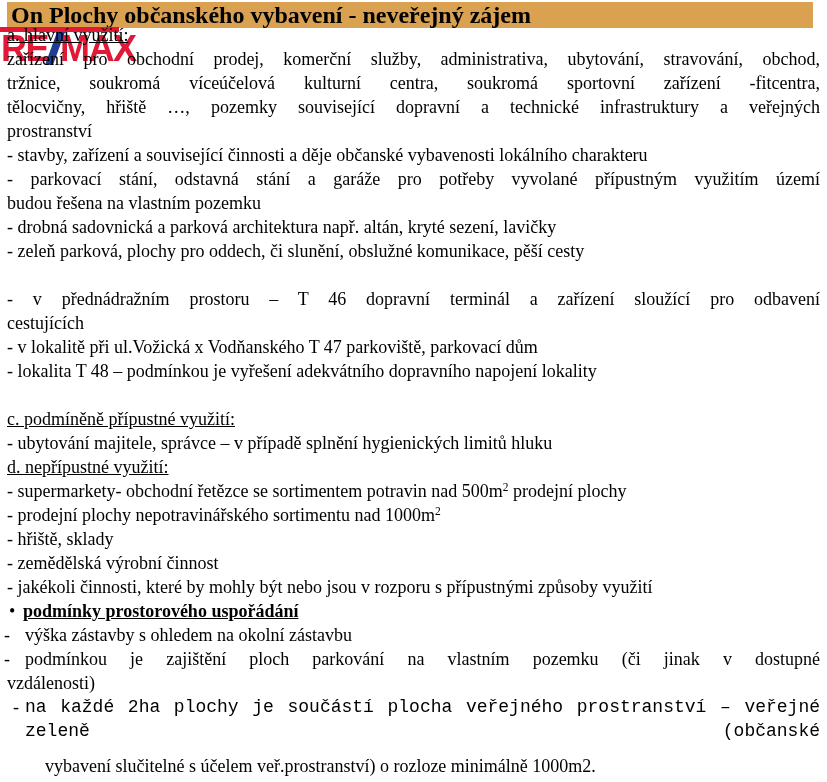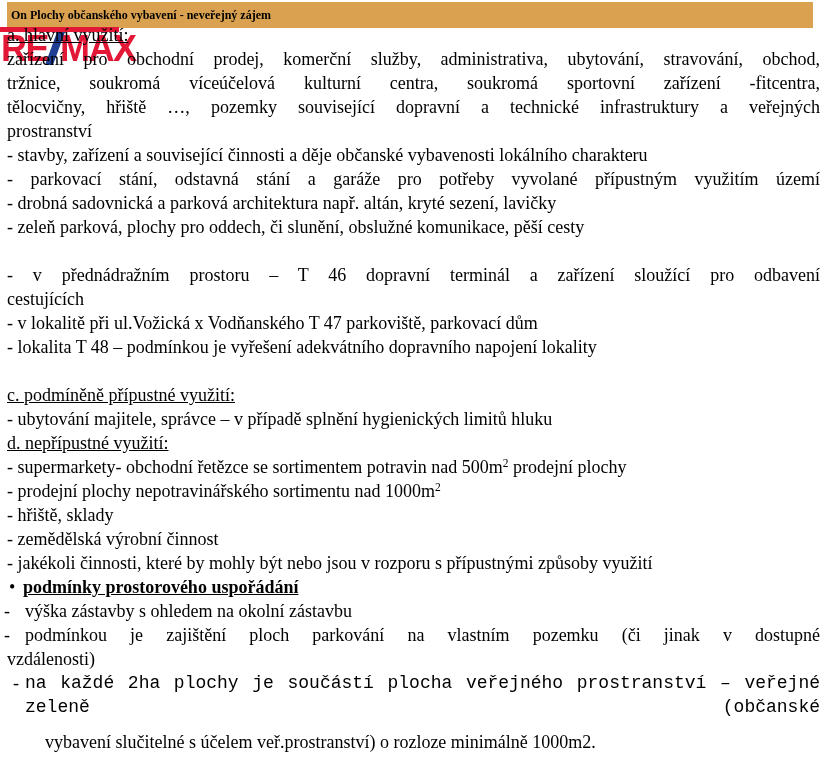--- a/index.html
+++ b/index.html
@@ -6,21 +6,21 @@
   .page{
     position:relative;width:827px;height:782px;background:#ffffff;
     font-family:"Liberation Serif",serif;color:#000;overflow:hidden;
   }
   
   .titlebar{
     position:absolute;left:7px;top:2px;width:806px;height:26px;
     background:#D9A150;z-index:1;
   }
   .titlebar .t{
-    font-weight:bold;font-size:12px;line-height:26px;padding-left:4px;
+    font-weight:bold;font-size:24px;line-height:26px;padding-left:4px;
     white-space:nowrap;
   }
   
   .logo-strip{
     position:absolute;left:0;top:27px;width:119px;height:5px;
     background:#E31837;z-index:2;
   }
   .logo{
     position:absolute;left:1px;top:31px;z-index:0;
     font-family:"Liberation Sans",sans-serif;font-weight:bold;
@@ -65,20 +65,21 @@
   <div class="content">
 
     <div class="line heading">a. hlavní využití:</div>
     <div class="line just">zařízení pro obchodní prodej, komerční služby, administrativa, ubytování, stravování, obchod,</div>
     <div class="line just">tržnice, soukromá víceúčelová kulturní centra, soukromá sportovní zařízení -fitcentra,</div>
     <div class="line just">tělocvičny, hřiště …, pozemky související dopravní a technické infrastruktury a veřejných</div>
     <div class="line">prostranství</div>
 
     <div class="line">- stavby, zařízení a související činnosti a děje občanské vybavenosti lokálního charakteru</div>
     <div class="line just">- parkovací stání, odstavná stání a garáže pro potřeby vyvolané přípustným využitím území</div>
+    <div class="line">budou řešena na vlastním pozemku</div>
     <div class="line">- drobná sadovnická a parková architektura např. altán, kryté sezení, lavičky</div>
     <div class="line">- zeleň parková, plochy pro oddech, či slunění, obslužné komunikace, pěší cesty</div>
 
     <div class="line"></div>
 
     <div class="line just">- v přednádražním prostoru – T 46 dopravní terminál a zařízení sloužící pro odbavení</div>
     <div class="line">cestujících</div>
     <div class="line">-  v lokalitě při ul.Vožická x Vodňanského T 47 parkoviště, parkovací dům</div>
     <div class="line">- lokalita T 48 – podmínkou je vyřešení adekvátního dopravního napojení lokality</div>
 

